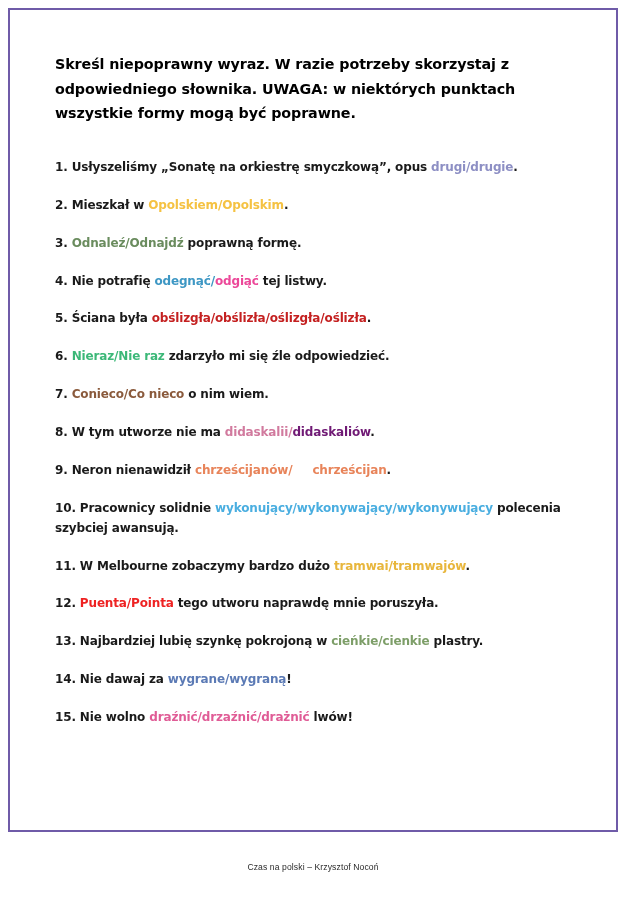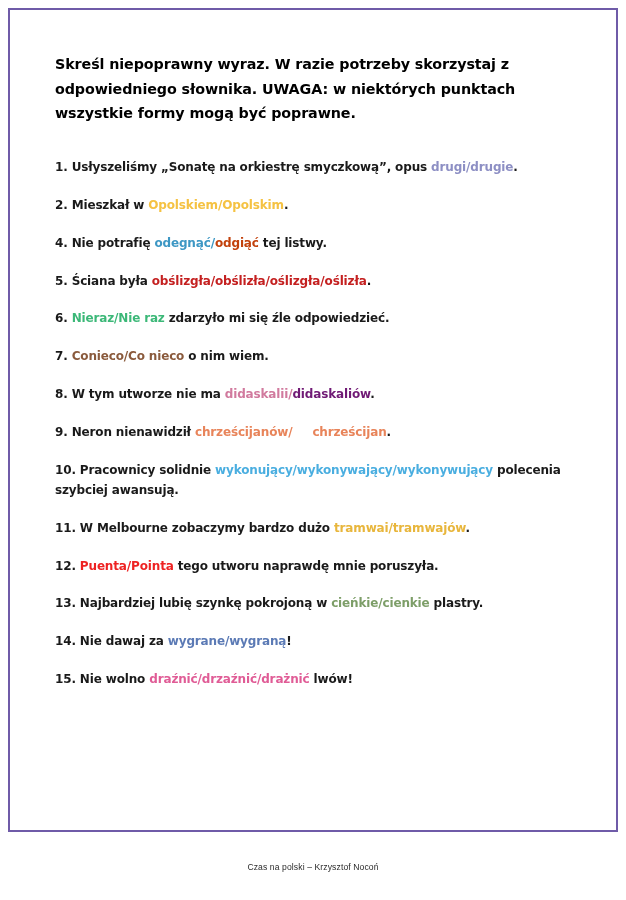--- a/index.html
+++ b/index.html
@@ -93,21 +93,22 @@
 
   <div id="page-border" style="border-color: rgb(111, 91, 168);"></div>
 
   <div id="content">
 
     <div id="instructions">Skreśl niepoprawny wyraz. W razie potrzeby skorzystaj z odpowiedniego słownika. UWAGA: w niektórych punktach wszystkie formy mogą być poprawne.</div>
 
     <div id="items">
         <div class="item"><span class="num">1.</span><span class="tail"> Usłyszeliśmy „Sonatę na orkiestrę smyczkową”, opus </span><span class="choice" style="color: rgb(141, 143, 196);">drugi</span><span class="sep" style="color: rgb(141, 143, 196);">/</span><span class="choice" style="color: rgb(141, 143, 196);">drugie</span><span class="tail">.</span></div>
         <div class="item"><span class="num">2.</span><span class="tail"> Mieszkał w </span><span class="choice" style="color: rgb(245, 194, 66);">Opolskiem</span><span class="sep" style="color: rgb(245, 194, 66);">/</span><span class="choice" style="color: rgb(245, 194, 66);">Opolskim</span><span class="tail">.</span></div>
-        <div class="item"><span class="num">4.</span><span class="tail"> Nie potrafię </span><span class="choice" style="color: rgb(61, 151, 196);">odegnąć</span><span class="sep" style="color: rgb(61, 151, 196);">/</span><span class="choice" style="color: #c2410c;">odgiąć</span><span class="tail"> tej listwy.</span></div>
+        <div class="item"><span class="num">3.</span><span class="tail"> </span><span class="choice" style="color: rgb(106, 140, 94);">Odnaleź</span><span class="sep" style="color: rgb(106, 140, 94);">/</span><span class="choice" style="color: rgb(106, 140, 94);">Odnajdź</span><span class="tail"> poprawną formę.</span></div>
+        <div class="item"><span class="num">4.</span><span class="tail"> Nie potrafię </span><span class="choice" style="color: rgb(61, 151, 196);">odegnąć</span><span class="sep" style="color: rgb(61, 151, 196);">/</span><span class="choice" style="color: #ec4899;">odgiąć</span><span class="tail"> tej listwy.</span></div>
         <div class="item"><span class="num">5.</span><span class="tail"> Ściana była </span><span class="choice" style="color: rgb(196, 32, 32);">obślizgła</span><span class="sep" style="color: rgb(196, 32, 32);">/</span><span class="choice" style="color: rgb(196, 32, 32);">obślizła</span><span class="sep" style="color: rgb(196, 32, 32);">/</span><span class="choice" style="color: rgb(196, 32, 32);">oślizgła</span><span class="sep" style="color: rgb(196, 32, 32);">/</span><span class="choice" style="color: rgb(196, 32, 32);">oślizła</span><span class="tail">.</span></div>
         <div class="item"><span class="num">6.</span><span class="tail"> </span><span class="choice" style="color: rgb(60, 184, 120);">Nieraz</span><span class="sep" style="color: rgb(60, 184, 120);">/</span><span class="choice" style="color: rgb(60, 184, 120);">Nie raz</span><span class="tail"> zdarzyło mi się źle odpowiedzieć.</span></div>
         <div class="item"><span class="num">7.</span><span class="tail"> </span><span class="choice" style="color: rgb(138, 90, 60);">Conieco</span><span class="sep" style="color: rgb(138, 90, 60);">/</span><span class="choice" style="color: rgb(138, 90, 60);">Co nieco</span><span class="tail"> o nim wiem.</span></div>
         <div class="item"><span class="num">8.</span><span class="tail"> W tym utworze nie ma </span><span class="choice" style="color: rgb(209, 122, 158);">didaskalii</span><span class="sep" style="color: rgb(209, 122, 158);">/</span><span class="choice" style="color: #701a75;">didaskaliów</span><span class="tail">.</span></div>
         <div class="item"><span class="num">9.</span><span class="tail"> Neron nienawidził </span><span class="choice" style="color: rgb(232, 132, 90);">chrześcijanów</span><span class="sep" style="color: rgb(232, 132, 90);">/</span><span class="choice" style="color: rgb(232, 132, 90); padding-left: 20px;">chrześcijan</span><span class="tail">.</span></div>
         <div class="item"><span class="num">10.</span><span class="tail"> Pracownicy solidnie </span><span class="choice" style="color: rgb(74, 174, 224);">wykonujący</span><span class="sep" style="color: rgb(74, 174, 224);">/</span><span class="choice" style="color: rgb(74, 174, 224);">wykonywający</span><span class="sep" style="color: rgb(74, 174, 224);">/</span><span class="choice" style="color: rgb(74, 174, 224);">wykonywujący</span><span class="tail"> polecenia szybciej awansują.</span></div>
         <div class="item"><span class="num">11.</span><span class="tail"> W Melbourne zobaczymy bardzo dużo </span><span class="choice" style="color: rgb(232, 182, 60);">tramwai</span><span class="sep" style="color: rgb(232, 182, 60);">/</span><span class="choice" style="color: rgb(232, 182, 60);">tramwajów</span><span class="tail">.</span></div>
         <div class="item"><span class="num">12.</span><span class="tail"> </span><span class="choice" style="color: rgb(238, 34, 34); margin-top: 8px;">Puenta</span><span class="sep" style="color: rgb(238, 34, 34);">/</span><span class="choice" style="color: rgb(238, 34, 34);">Pointa</span><span class="tail"> tego utworu naprawdę mnie poruszyła.</span></div>
         <div class="item"><span class="num">13.</span><span class="tail"> Najbardziej lubię szynkę pokrojoną w </span><span class="choice" style="color: rgb(125, 158, 104);">cieńkie</span><span class="sep" style="color: rgb(125, 158, 104);">/</span><span class="choice" style="color: rgb(125, 158, 104);">cienkie</span><span class="tail"> plastry.</span></div>
         <div class="item"><span class="num">14.</span><span class="tail"> Nie dawaj za </span><span class="choice" style="color: rgb(91, 122, 181);">wygrane</span><span class="sep" style="color: rgb(91, 122, 181);">/</span><span class="choice" style="color: rgb(91, 122, 181);">wygraną</span><span class="tail">!</span></div>

